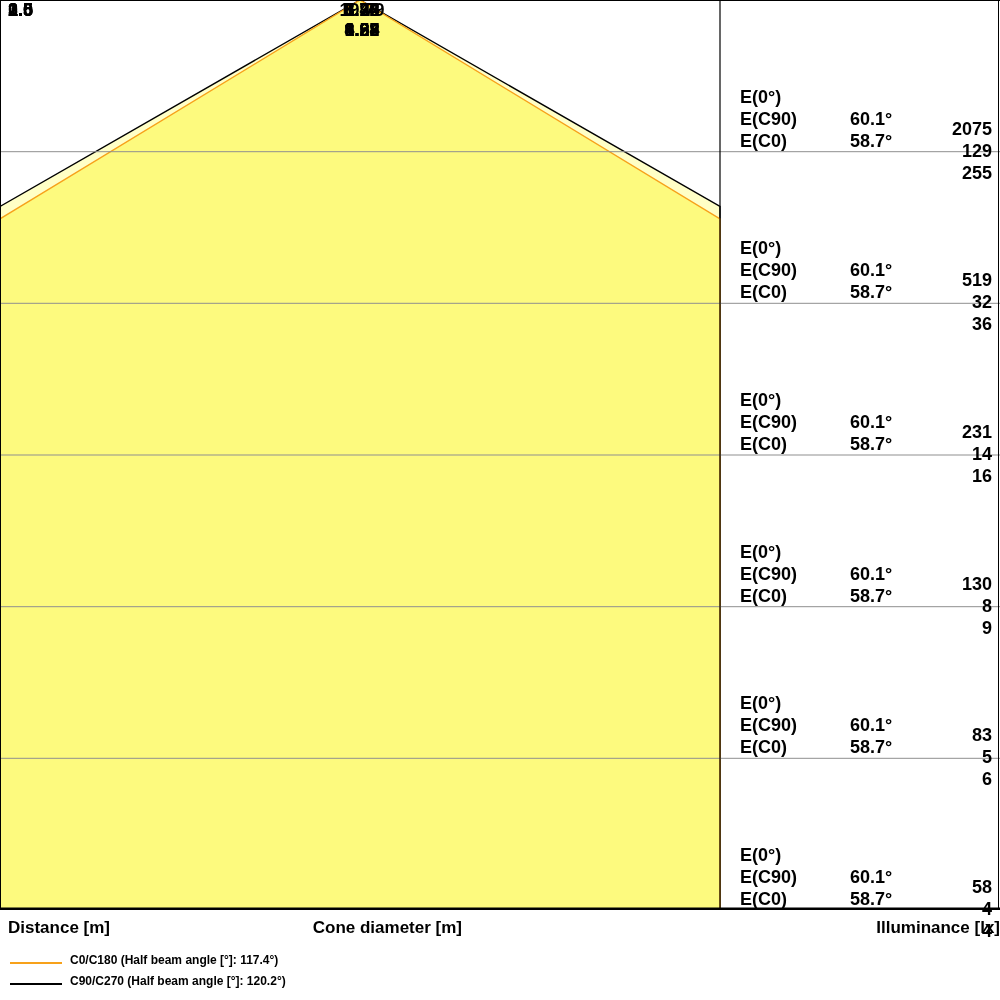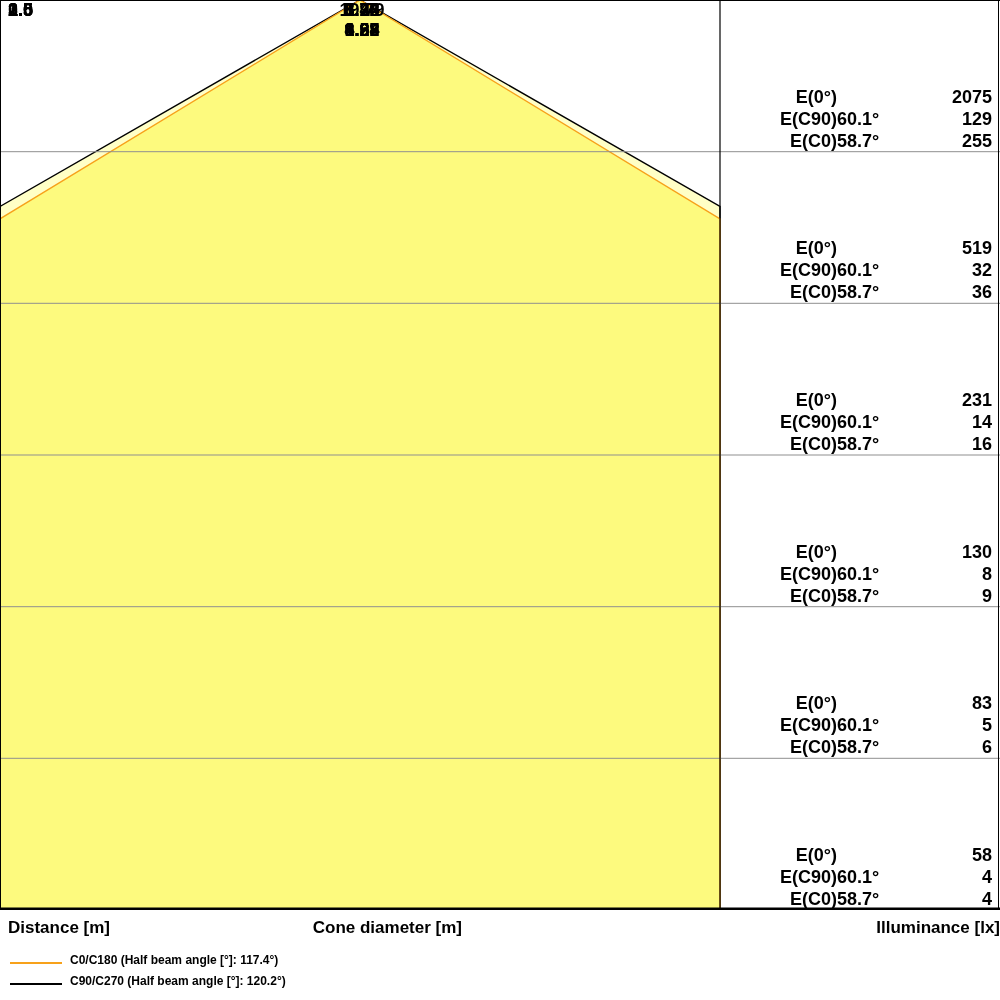--- a/index.html
+++ b/index.html
@@ -6,23 +6,23 @@
   body{width:1000px;height:1000px;position:relative;overflow:hidden;
        font-family:"Liberation Sans",sans-serif;font-weight:bold;color:#000;}
   #stage{position:absolute;left:0;top:0;width:1000px;height:1000px;}
   #cone-svg{position:absolute;left:0;top:0;}
   .abs{position:absolute;}
   .lbl{font-size:18px;line-height:20px;white-space:nowrap;}
   .dist{left:8px;}
   .cone-vals{left:282px;width:160px;text-align:center;font-size:18px;line-height:20px;}
   .rrow{left:720px;width:280px;}
   .rline{display:flex;height:22px;line-height:22px;font-size:18px;}
-  .rl-name{width:110px;padding-left:7px;text-align:right;}
+  .rl-name{width:110px;padding-left:20px;text-align:left;}
   .rl-angle{width:75px;text-align:left;}
-  .rl-val{flex:1;text-align:right;padding-right:8px;}.r0.rrow{top:86px}.r1.rrow{top:237px}.r2.rrow{top:389px}.r3.rrow{top:541px}.r4.rrow{top:692px}.r5.rrow{top:844px}
+  .rl-val{flex:1;text-align:right;padding-right:8px;margin-top:32px;}.r0.rrow{top:86px}.r1.rrow{top:237px}.r2.rrow{top:389px}.r3.rrow{top:541px}.r4.rrow{top:692px}.r5.rrow{top:844px}
   .axis-lbl{top:919px;font-size:17px;line-height:18px;}
   #axis-distance{left:8px;}
   #axis-cone{left:262px;width:200px;text-align:right;}
   #axis-illu{right:0;text-align:right;}
   .legend-swatch{width:52px;height:2px;left:10px;}
   .legend-text{left:70px;font-size:12px;line-height:17px;white-space:nowrap;}
 </style>
 </head>
 <body>
 

